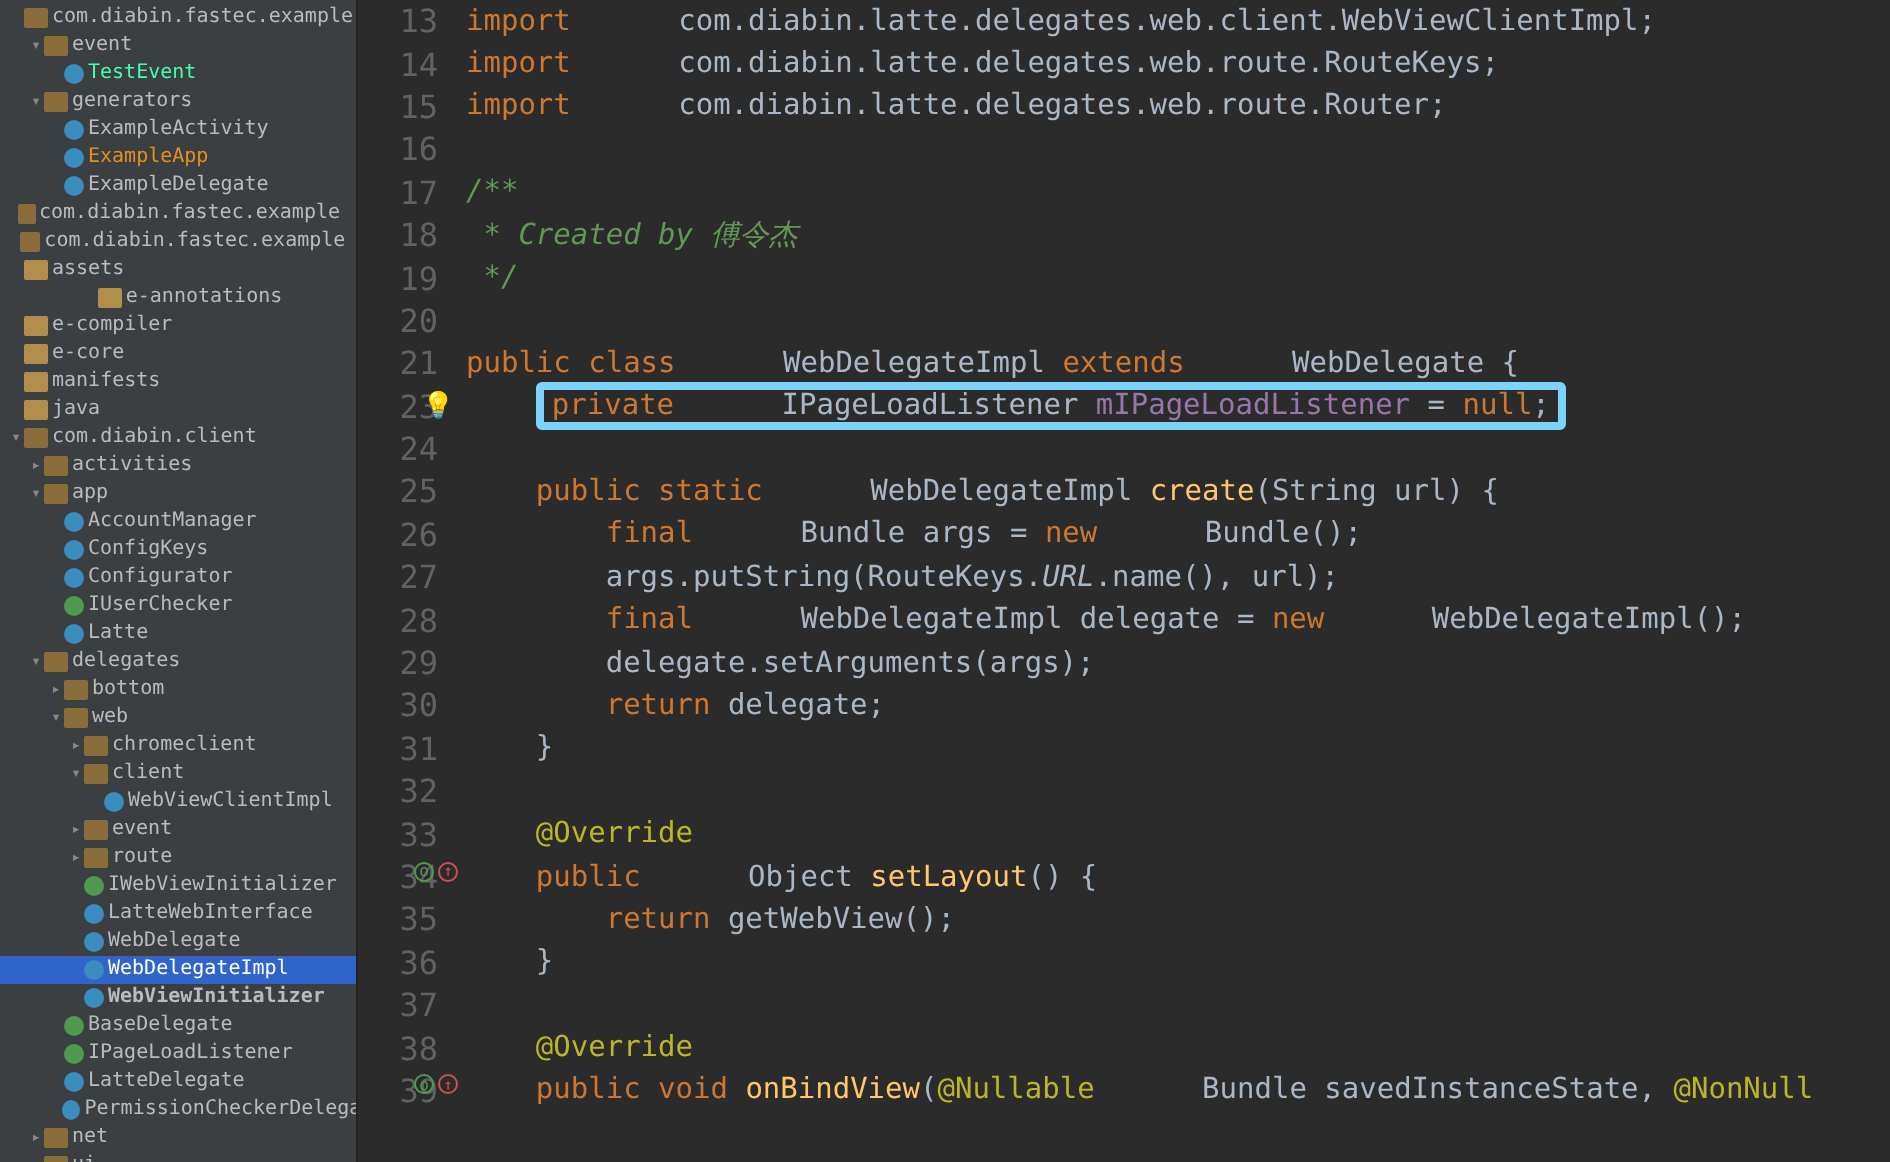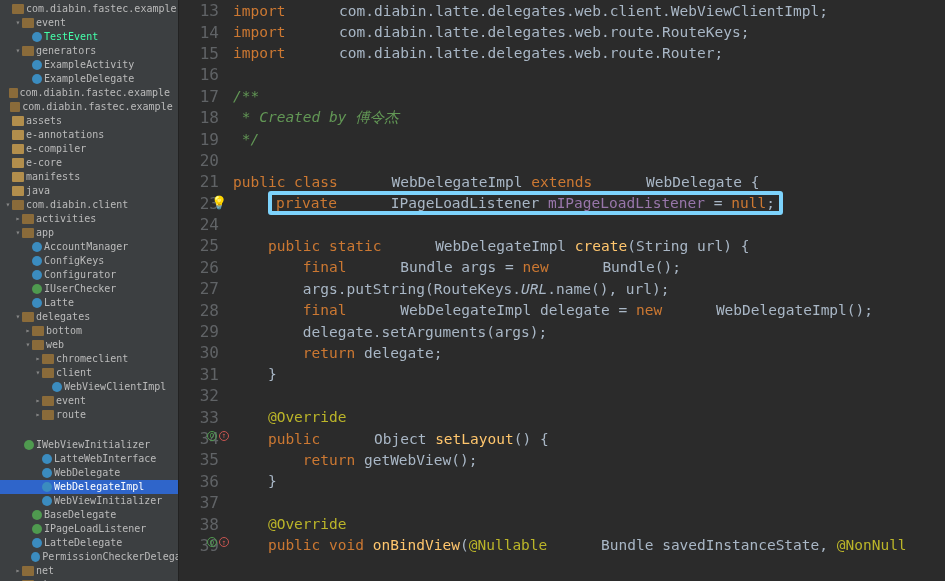--- a/index.html
+++ b/index.html
@@ -106,38 +106,43 @@
       <span class="lbl">generators</span>
     </div>
     <div class="tree-item" style="padding-left: 24px;">
       <span class="tw"></span>
       <span class="ic ic-class"></span>
       <span class="lbl">ExampleActivity</span>
     </div>
     <div class="tree-item" style="padding-left: 24px;">
       <span class="tw"></span>
       <span class="ic ic-class"></span>
+      <span class="lbl" style="color: rgb(224, 144, 32);">ExampleApp</span>
+    </div>
+    <div class="tree-item" style="padding-left: 24px;">
+      <span class="tw"></span>
+      <span class="ic ic-class"></span>
       <span class="lbl">ExampleDelegate</span>
     </div>
     <div class="tree-item" style="padding-left: 4px;">
       <span class="tw"></span>
       <span class="ic ic-pkg"></span>
       <span class="lbl">com.diabin.fastec.example (androidTest)</span>
     </div>
     <div class="tree-item" style="padding-left: 4px;">
       <span class="tw"></span>
       <span class="ic ic-pkg"></span>
       <span class="lbl">com.diabin.fastec.example (test)</span>
     </div>
     <div class="tree-item" style="padding-left: 4px;">
       <span class="tw"></span>
       <span class="ic ic-folder"></span>
       <span class="lbl">assets</span>
     </div>
-    <div class="tree-item" style="padding-left: 4px;">
+    <div class="tree-item" style="padding-left: 4px; justify-content: center;">
       <span class="tw"></span>
       <span class="ic ic-folder"></span>
       <span class="lbl">e-annotations</span>
     </div>
     <div class="tree-item" style="padding-left: 4px;">
       <span class="tw"></span>
       <span class="ic ic-folder"></span>
       <span class="lbl">e-compiler</span>
     </div>
     <div class="tree-item" style="padding-left: 4px;">
@@ -228,41 +233,41 @@
     <div class="tree-item" style="padding-left: 34px;">
       <span class="tw">▸</span>
       <span class="ic ic-pkg"></span>
       <span class="lbl">event</span>
     </div>
     <div class="tree-item" style="padding-left: 34px;">
       <span class="tw">▸</span>
       <span class="ic ic-pkg"></span>
       <span class="lbl">route</span>
     </div>
-    <div class="tree-item" style="padding-left: 16px; margin-top: 16px;">
+    <div class="tree-item" style="padding-left: 34px;">
       <span class="tw"></span>
       <span class="ic ic-interface"></span>
       <span class="lbl">IWebViewInitializer</span>
     </div>
     <div class="tree-item" style="padding-left: 34px;">
       <span class="tw"></span>
       <span class="ic ic-class"></span>
       <span class="lbl">LatteWebInterface</span>
     </div>
     <div class="tree-item" style="padding-left: 34px;">
       <span class="tw"></span>
       <span class="ic ic-class"></span>
       <span class="lbl">WebDelegate</span>
     </div>
     <div class="tree-item selected" style="padding-left: 34px;">
       <span class="tw"></span>
       <span class="ic ic-class"></span>
       <span class="lbl">WebDelegateImpl</span>
     </div>
-    <div class="tree-item" style="padding-left: 34px;">
+    <div class="tree-item" style="padding-left: 34px; font-weight: bold;">
       <span class="tw"></span>
       <span class="ic ic-class"></span>
       <span class="lbl">WebViewInitializer</span>
     </div>
     <div class="tree-item" style="padding-left: 24px;">
       <span class="tw"></span>
       <span class="ic ic-interface"></span>
       <span class="lbl">BaseDelegate</span>
     </div>
     <div class="tree-item" style="padding-left: 24px;">

